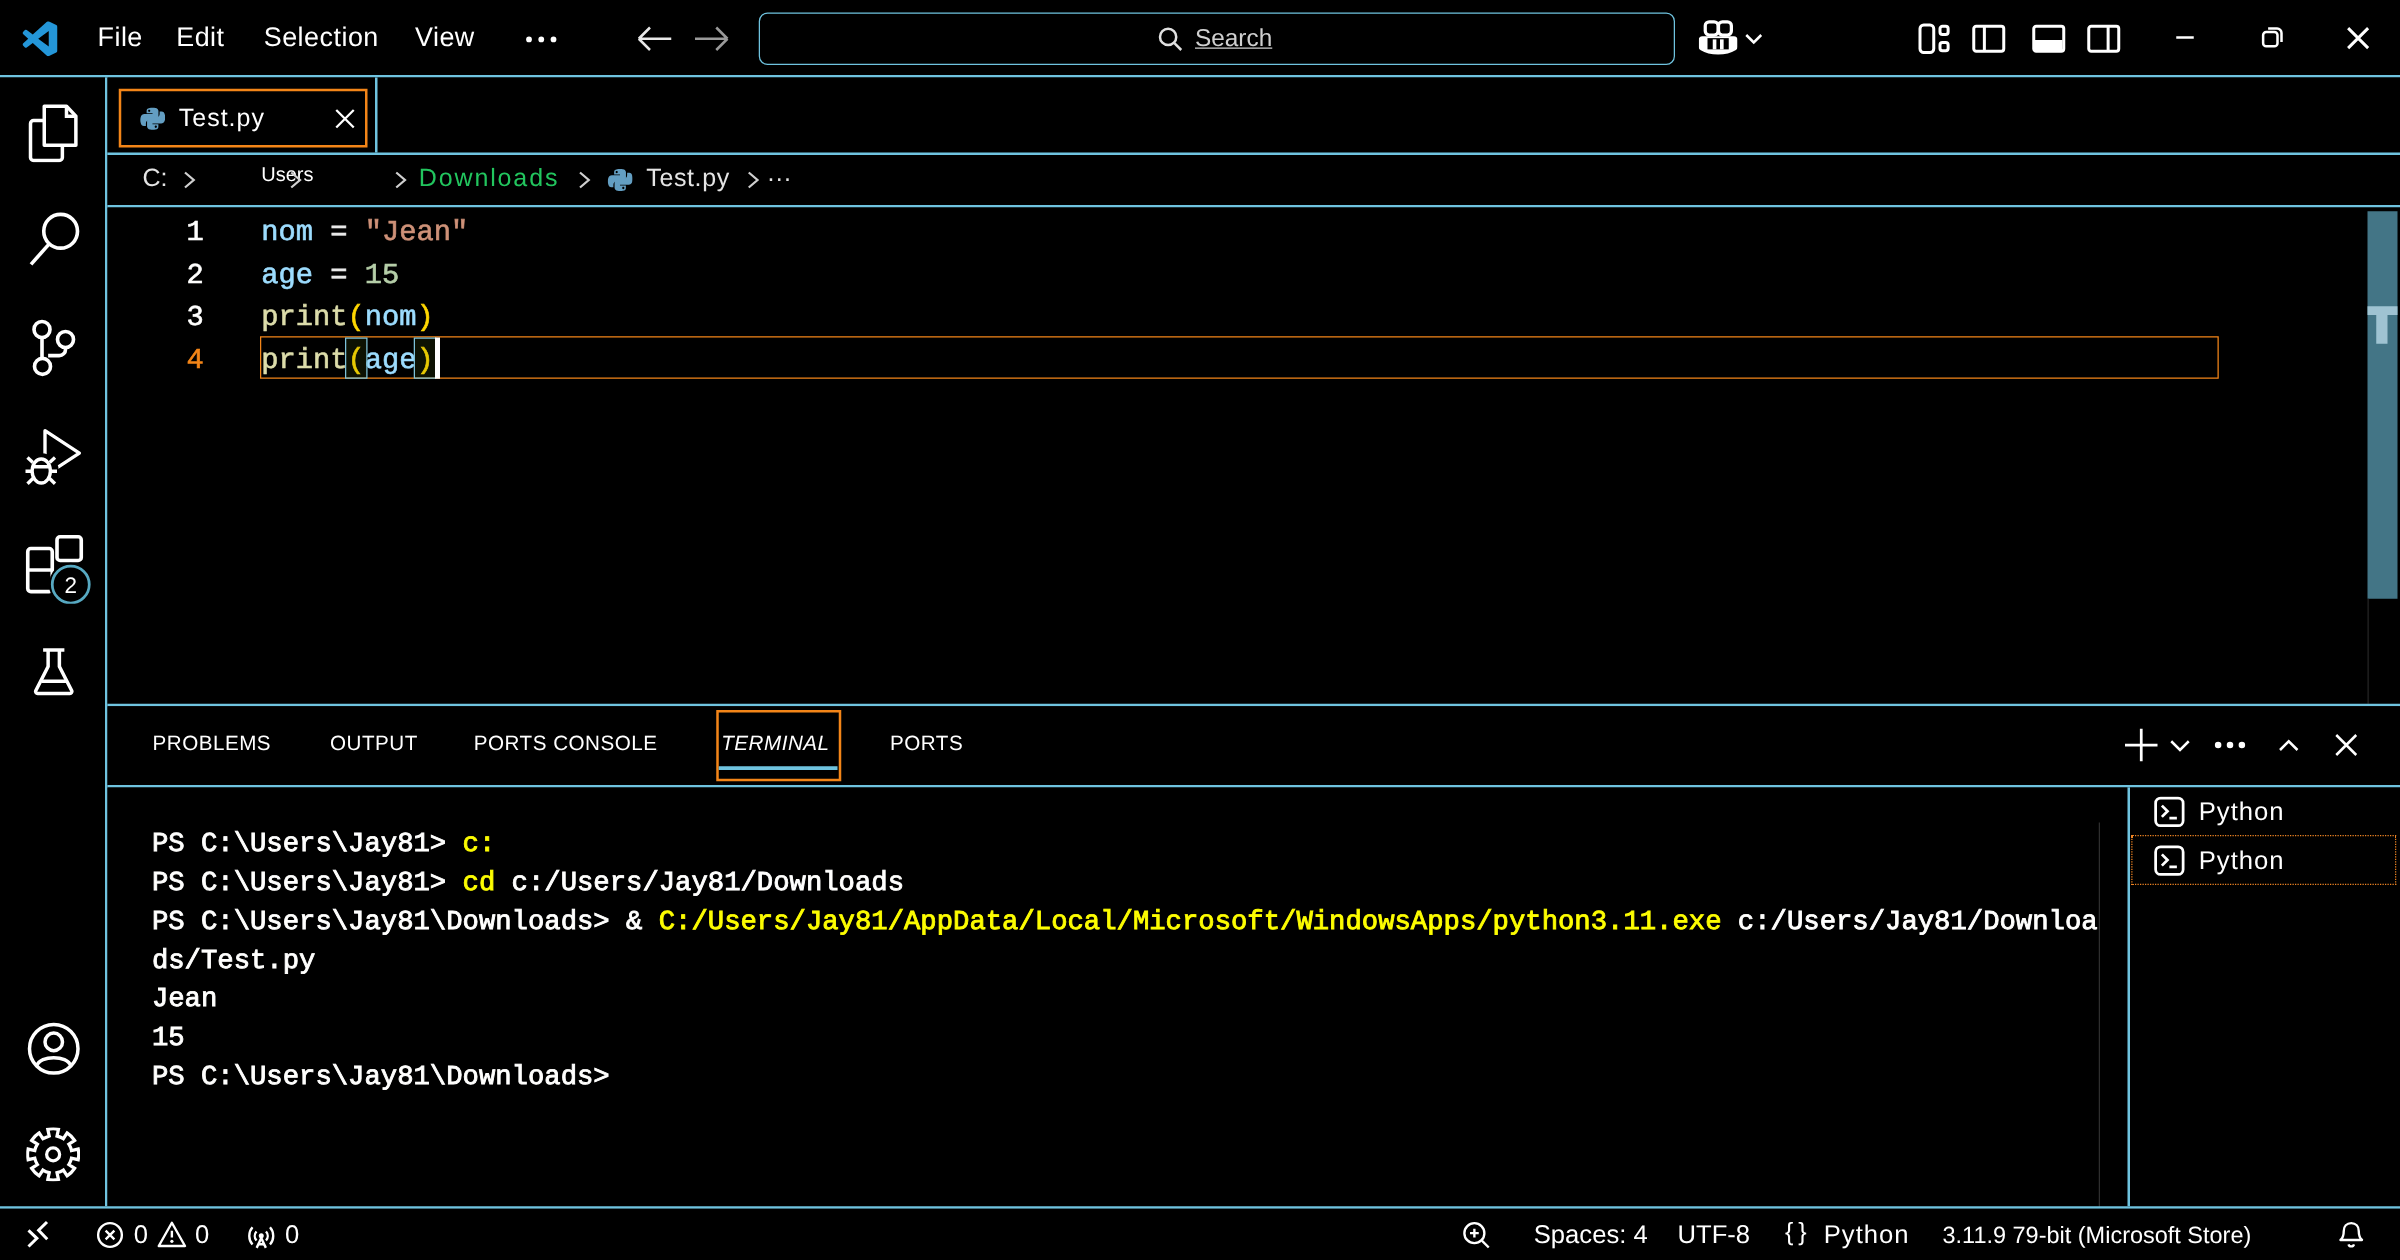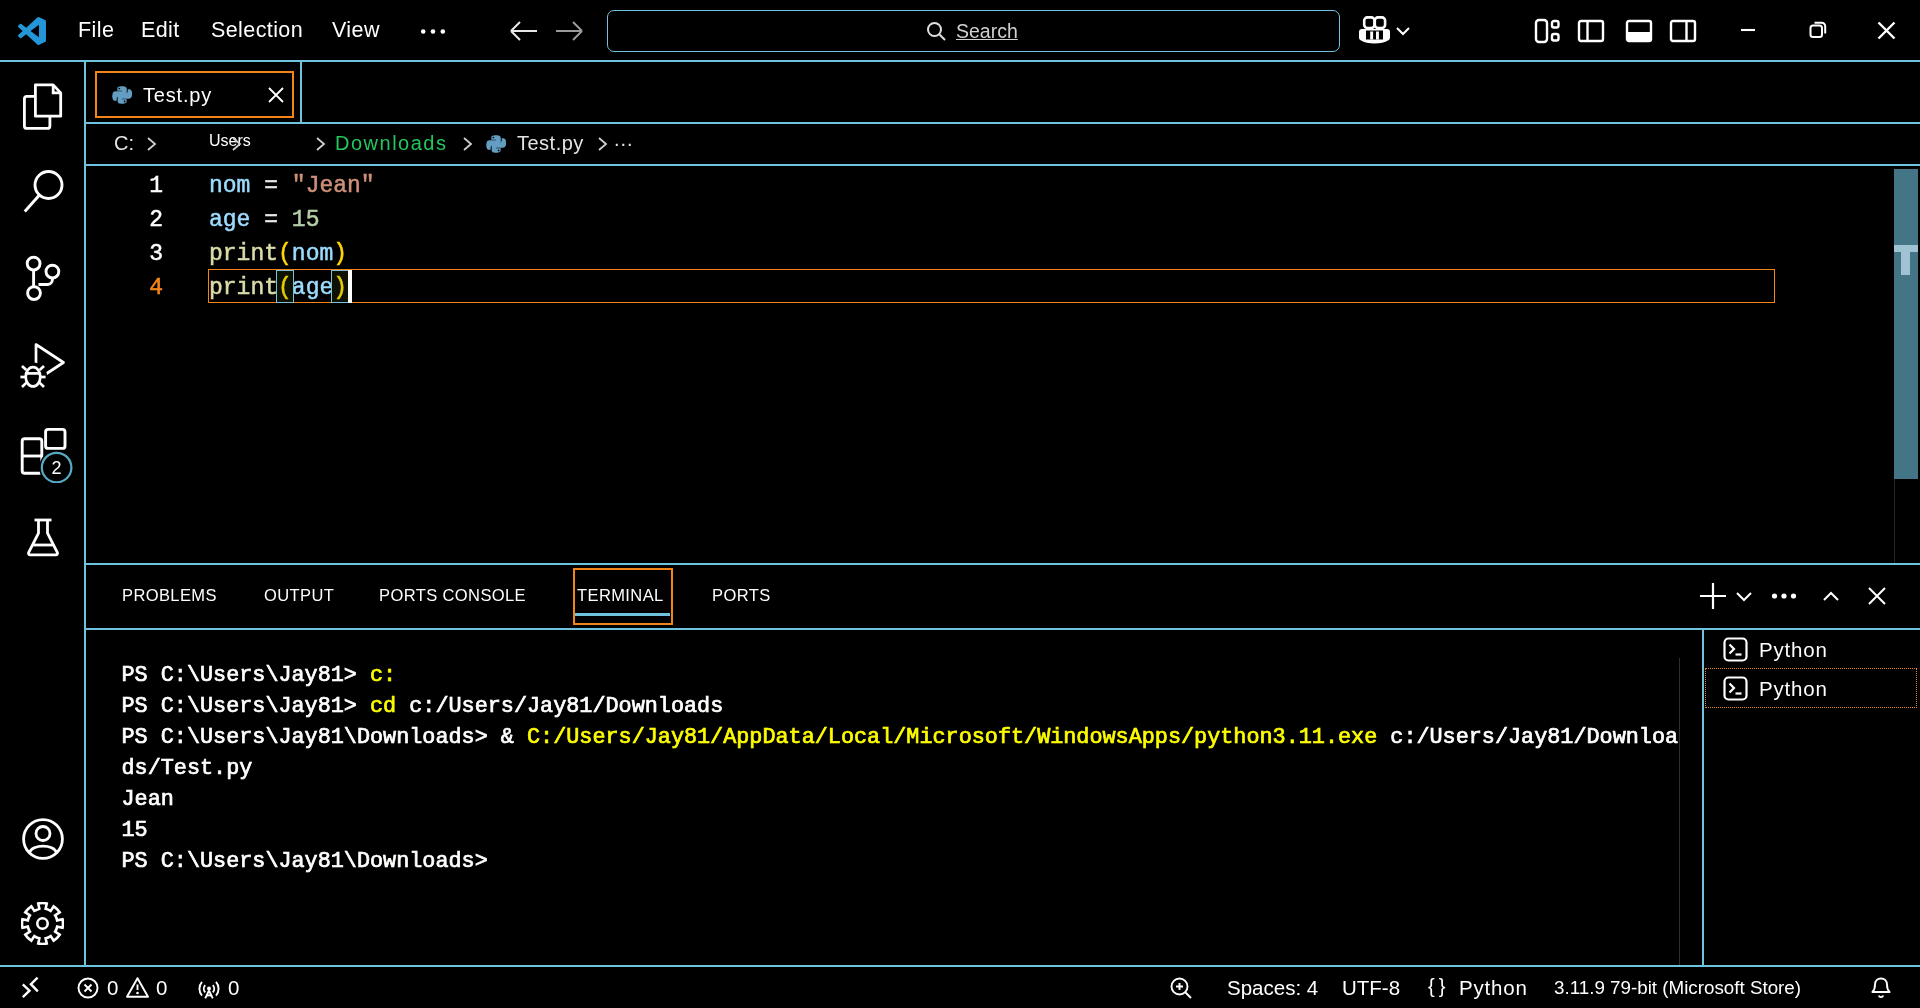--- a/index.html
+++ b/index.html
@@ -214,21 +214,21 @@
   <div class="abs" style="left:1893.5px;top:479px;width:1px;height:84px;background:#242424;"></div>
   <div class="abs" style="left:1894px;top:245px;width:24px;height:7px;background:#9fc3d2;"></div>
   <div class="abs" style="left:1901px;top:252px;width:9px;height:23px;background:#9fc3d2;"></div>
 
   <div class="abs cyan" style="left:86px;top:563px;width:1834px;height:2px;"></div>
   <div id="panelheader" class="abs" style="left:86px;top:565px;width:1834px;height:63px;background:#000;"></div>
   <div class="abs" style="left:573px;top:568px;width:100px;height:57px;border:2px solid #F38518;"></div>
   <div class="abs txt" style="left:122px;top:586px;font-size:16.5px;letter-spacing:0.4px;text-align:right;">PROBLEMS</div>
   <div class="abs txt" style="left:264px;top:586px;font-size:16.5px;letter-spacing:0.4px;">OUTPUT</div>
   <div class="abs txt" style="left:379px;top:586px;font-size:16.5px;letter-spacing:0.4px;">PORTS CONSOLE</div>
-  <div class="abs txt" style="left:577px;top:586px;font-size:16.5px;letter-spacing:0.4px;">TERMINAL</div>
+  <div class="abs txt" style="left:577px;top:586px;font-size:16.5px;letter-spacing:0.4px;font-style:italic;">TERMINAL</div>
   <div class="abs txt" style="left:712px;top:586px;font-size:16.5px;letter-spacing:0.4px;">PORTS</div>
   <div class="abs cyan" style="left:575px;top:613px;width:95px;height:2.5px;"></div>
 
   <svg class="abs" style="left:1699px;top:582px;" width="28" height="28" viewBox="0 0 28 28">
     <path d="M14 1v26M1 14h26" stroke="#fff" stroke-width="2.2"></path>
   </svg>
   <svg class="abs" style="left:1735px;top:591px;" width="18" height="12" viewBox="0 0 18 12">
     <path d="M2 2l7 7 7-7" stroke="#fff" stroke-width="2" fill="none"></path>
   </svg>
   <svg class="abs" style="left:1771px;top:592px;" width="26" height="8" viewBox="0 0 26 8">

